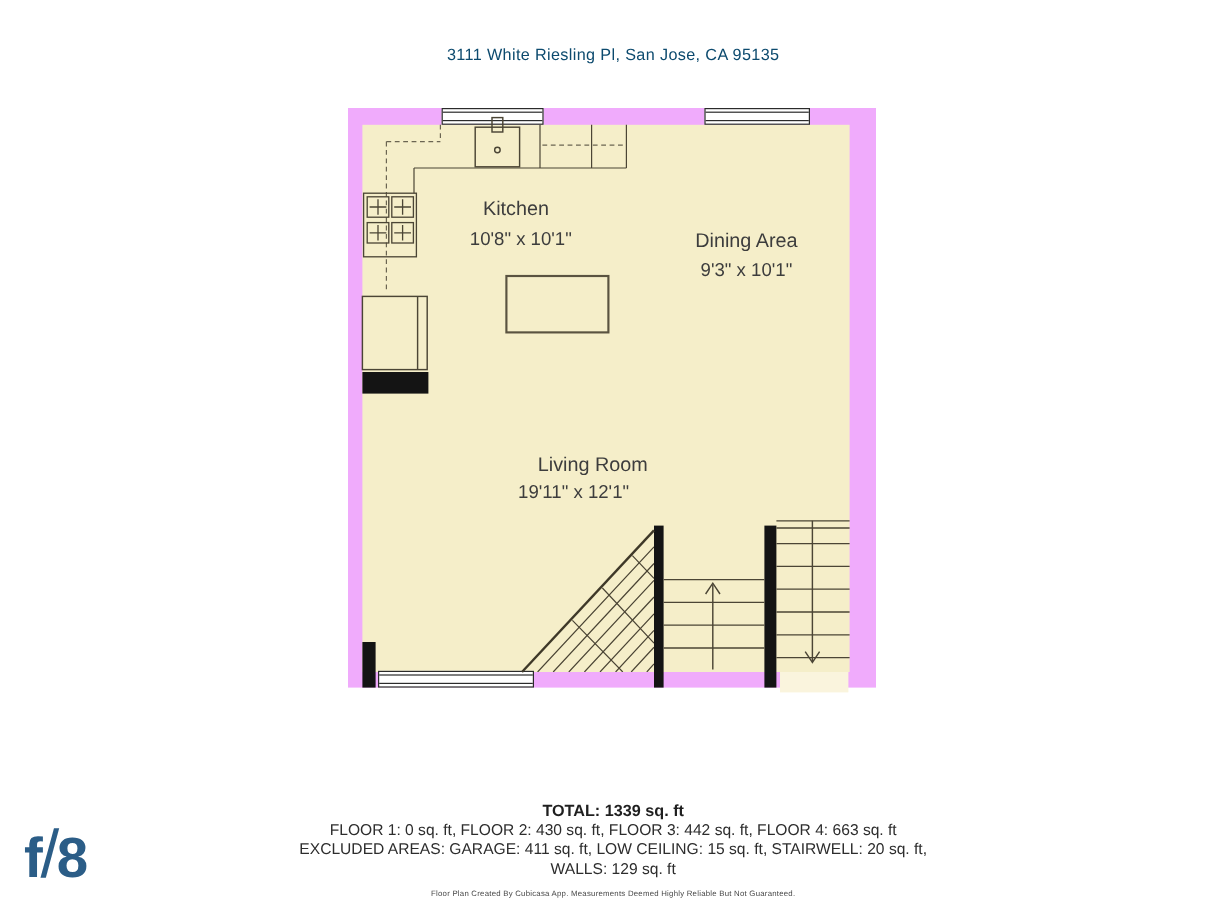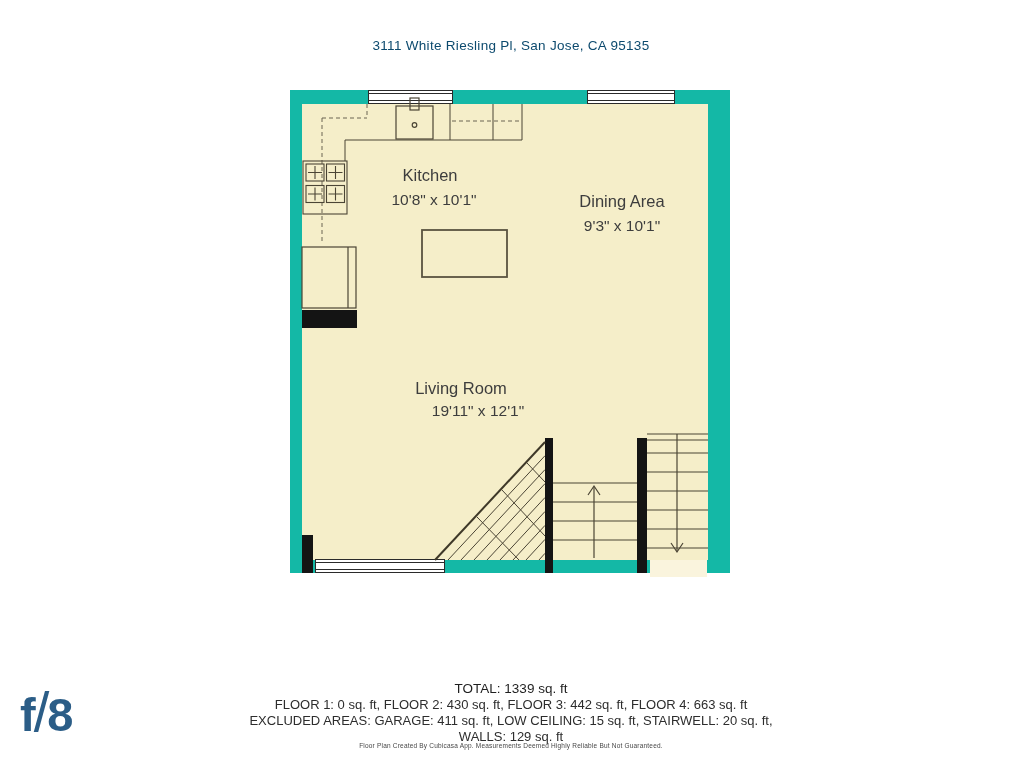--- a/index.html
+++ b/index.html
@@ -10,21 +10,21 @@
     -webkit-font-smoothing:antialiased;
   }
   
   .title{
     position:absolute;top:38px;left:0;width:1022px;
     text-align:center;font-size:13.5px;color:#0c4a6e;letter-spacing:.3px;
   }
   
   .plan{
     position:absolute;left:290px;top:90px;width:440px;height:483px;
-    background:#14b8a6;overflow:visible;
+    background:#f0abfc;overflow:visible;
   }
   .floor{
     position:absolute;left:12px;top:14px;width:406px;height:456px;
     background:#f5eec9;
   }
   .stub{position:absolute;background:#141414;}
   .stub-left{left:12px;top:220px;width:55px;height:18px;}
   .stub-bl{left:12px;top:445px;width:11px;height:38px;}
   .wall-a{left:255px;top:348px;width:8px;height:135px;}
   .wall-b{left:347px;top:348px;width:10px;height:135px;}
@@ -49,21 +49,21 @@
     position:absolute;transform:translate(-50%,-50%);
     white-space:nowrap;color:#3d3d3d;
   }
   .room-name{font-size:16.5px;}
   .room-dims{font-size:15.5px;}
   
   .summary{
     position:absolute;top:668px;left:0;width:1022px;text-align:center;
     font-size:13px;line-height:16px;color:#2d2d2d;
   }
-  .summary .total{font-weight:normal;font-size:13.5px;color:#1f1f1f;margin-top:13px;}
+  .summary .total{font-weight:bold;font-size:13.5px;color:#1f1f1f;}
   .disclaimer{
     position:absolute;top:742px;left:0;width:1022px;text-align:center;
     font-size:6.5px;color:#474747;letter-spacing:.2px;
   }
   
   .logo{
     position:absolute;left:20px;top:682px;height:60px;
     color:#2b5d87;display:flex;align-items:baseline;line-height:60px;
   }
   .logo .lf{font-size:47px;font-weight:800;}
@@ -152,21 +152,21 @@
       <path d="M357 344 H418 M357 350 H418 M357 363 H418 M357 382 H418 M357 401 H418 M357 420 H418 M357 439 H418 M357 458 H418"></path>
       <path d="M387 344 V461" stroke-width="1.2"></path>
       <path d="M381 453 L387 462 L393 453" stroke-width="1.2"></path>
     </g>
   </svg>
 
   <div class="lbl room-name" style="left:140px;top:85px;">Kitchen</div>
   <div class="lbl room-dims" style="left:144px;top:110px;">10'8" x 10'1"</div>
   <div class="lbl room-name" style="left:332px;top:111px;text-align:right;">Dining Area</div>
   <div class="lbl room-dims" style="left:332px;top:136px;">9'3" x 10'1"</div>
-  <div class="lbl room-name" style="left:171px;top:298px;">Living Room</div>
+  <div class="lbl room-name" style="left:204px;top:298px;">Living Room</div>
   <div class="lbl room-dims" style="left:188px;top:321px;">19'11" x 12'1"</div>
 </div>
 
 <div class="summary">
   <div class="total">TOTAL: 1339 sq. ft</div>
   <div>FLOOR 1: 0 sq. ft, FLOOR 2: 430 sq. ft, FLOOR 3: 442 sq. ft, FLOOR 4: 663 sq. ft</div>
   <div>EXCLUDED AREAS: GARAGE: 411 sq. ft, LOW CEILING: 15 sq. ft, STAIRWELL: 20 sq. ft,</div>
   <div>WALLS: 129 sq. ft</div>
 </div>
 <div class="disclaimer">Floor Plan Created By Cubicasa App. Measurements Deemed Highly Reliable But Not Guaranteed.</div>

